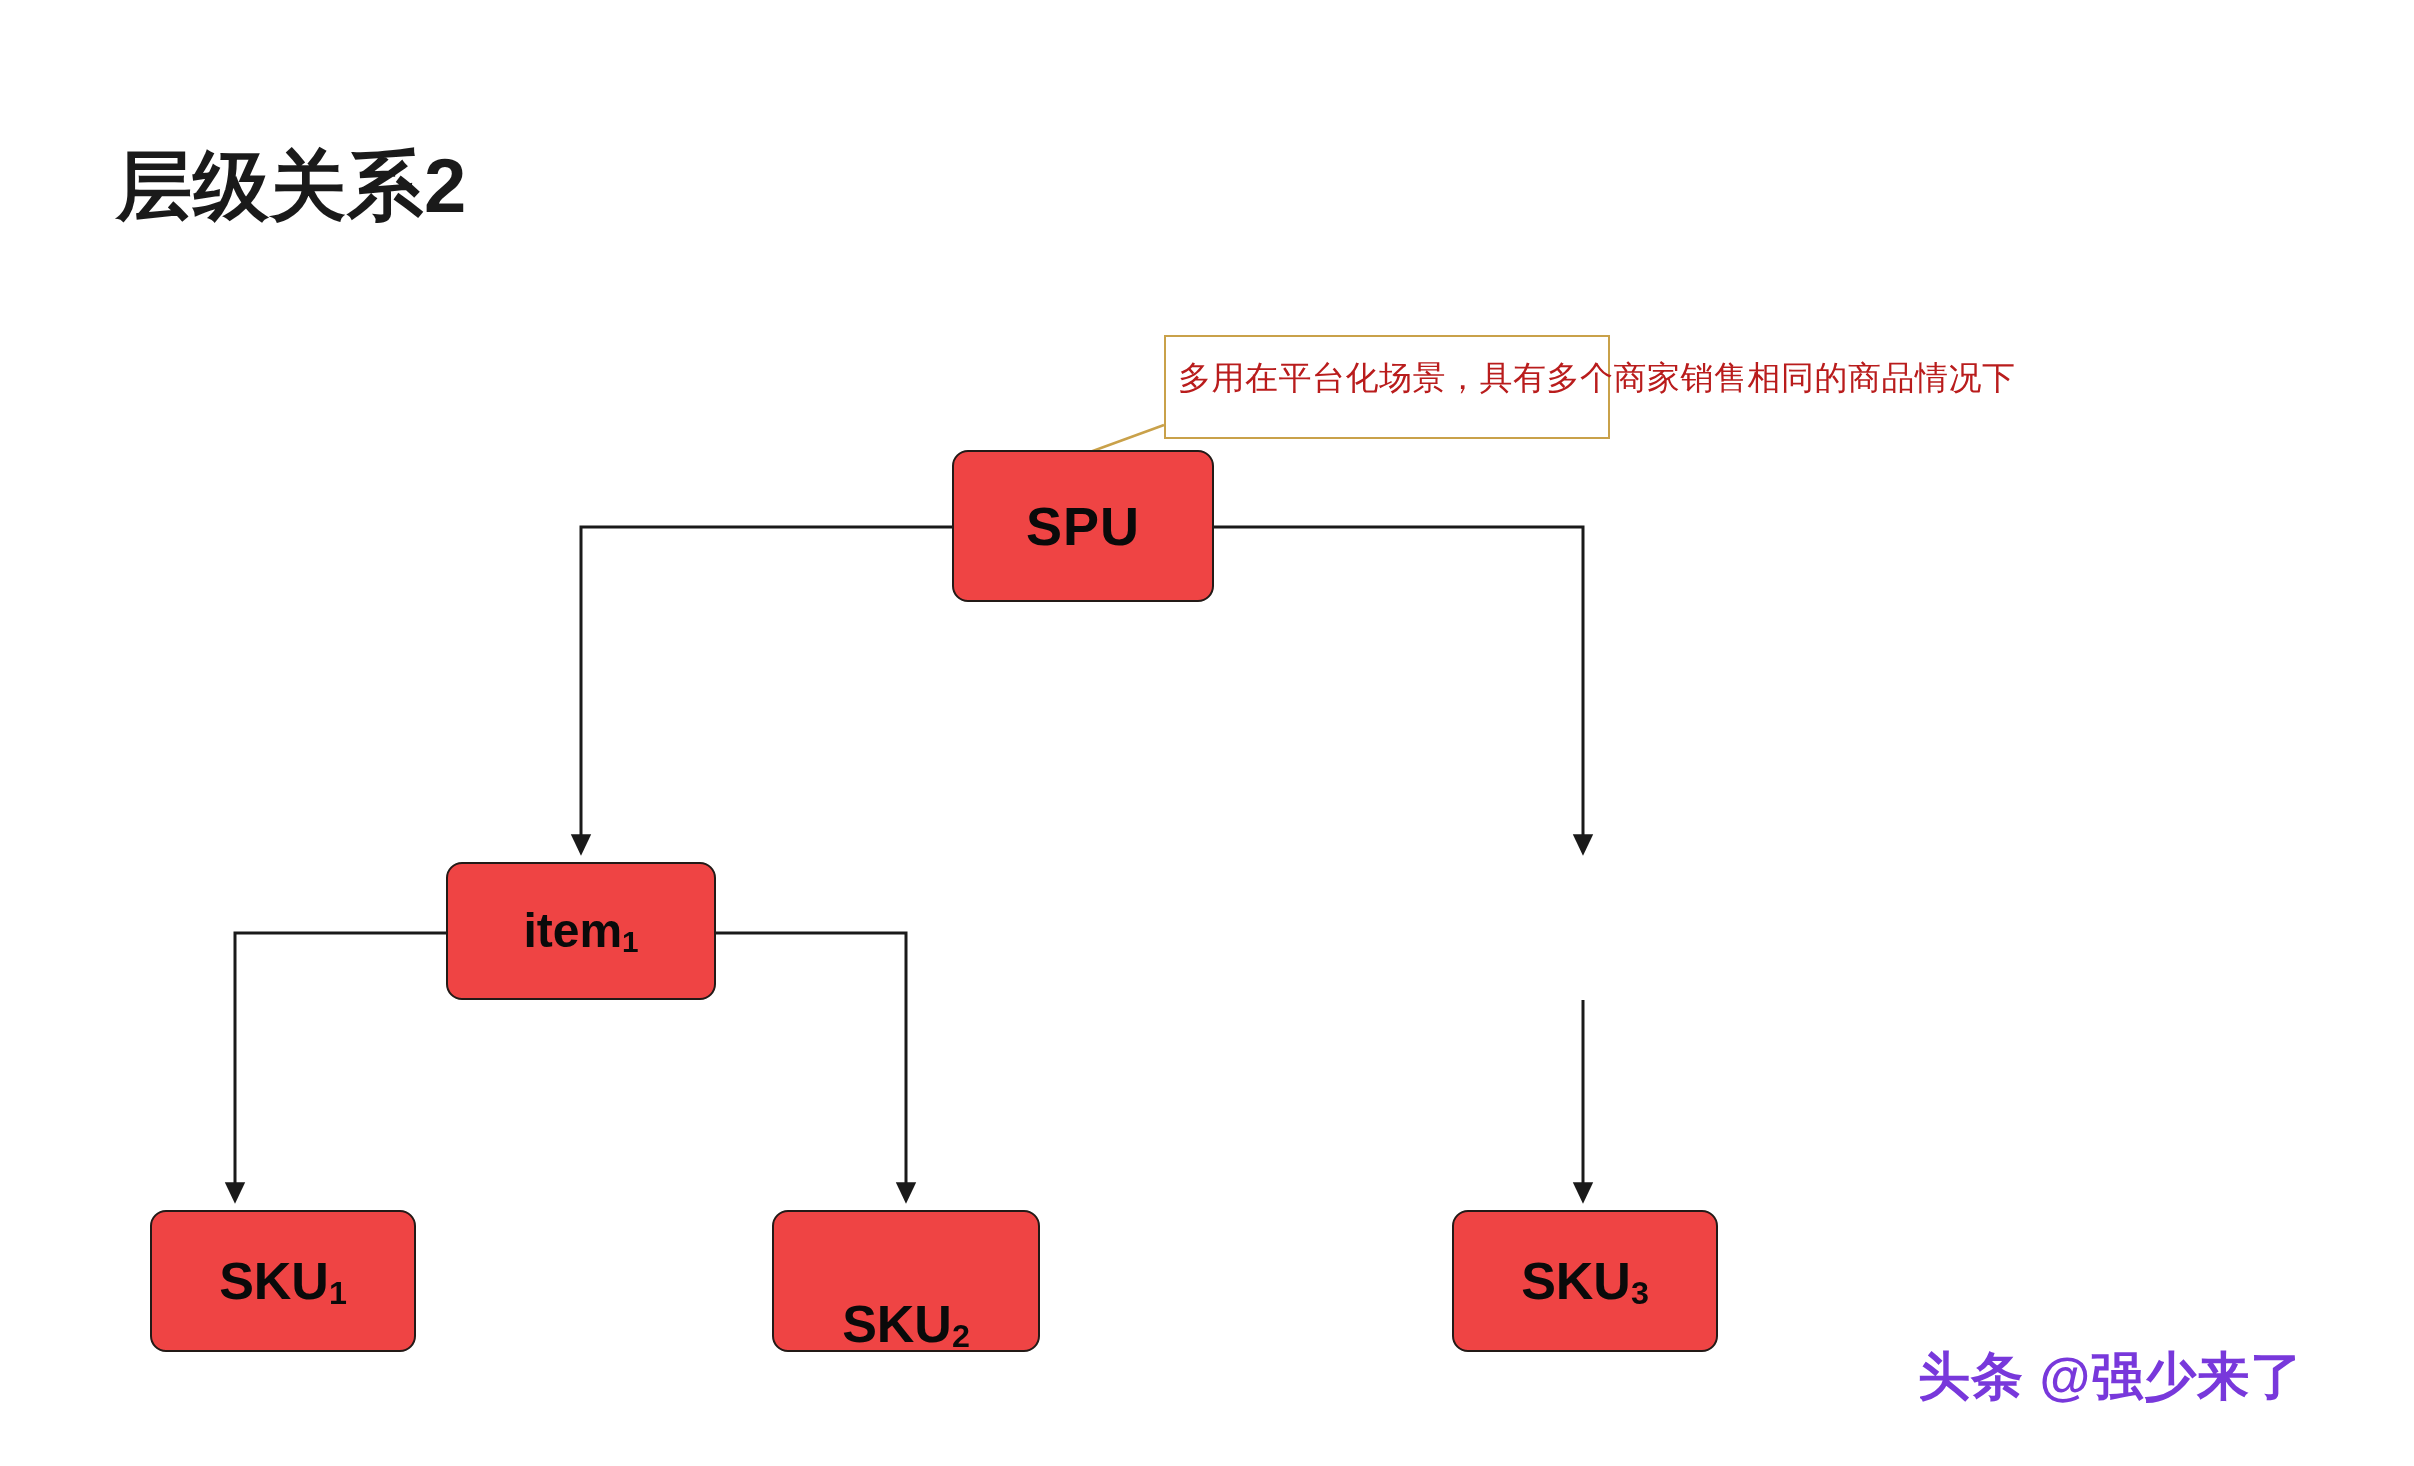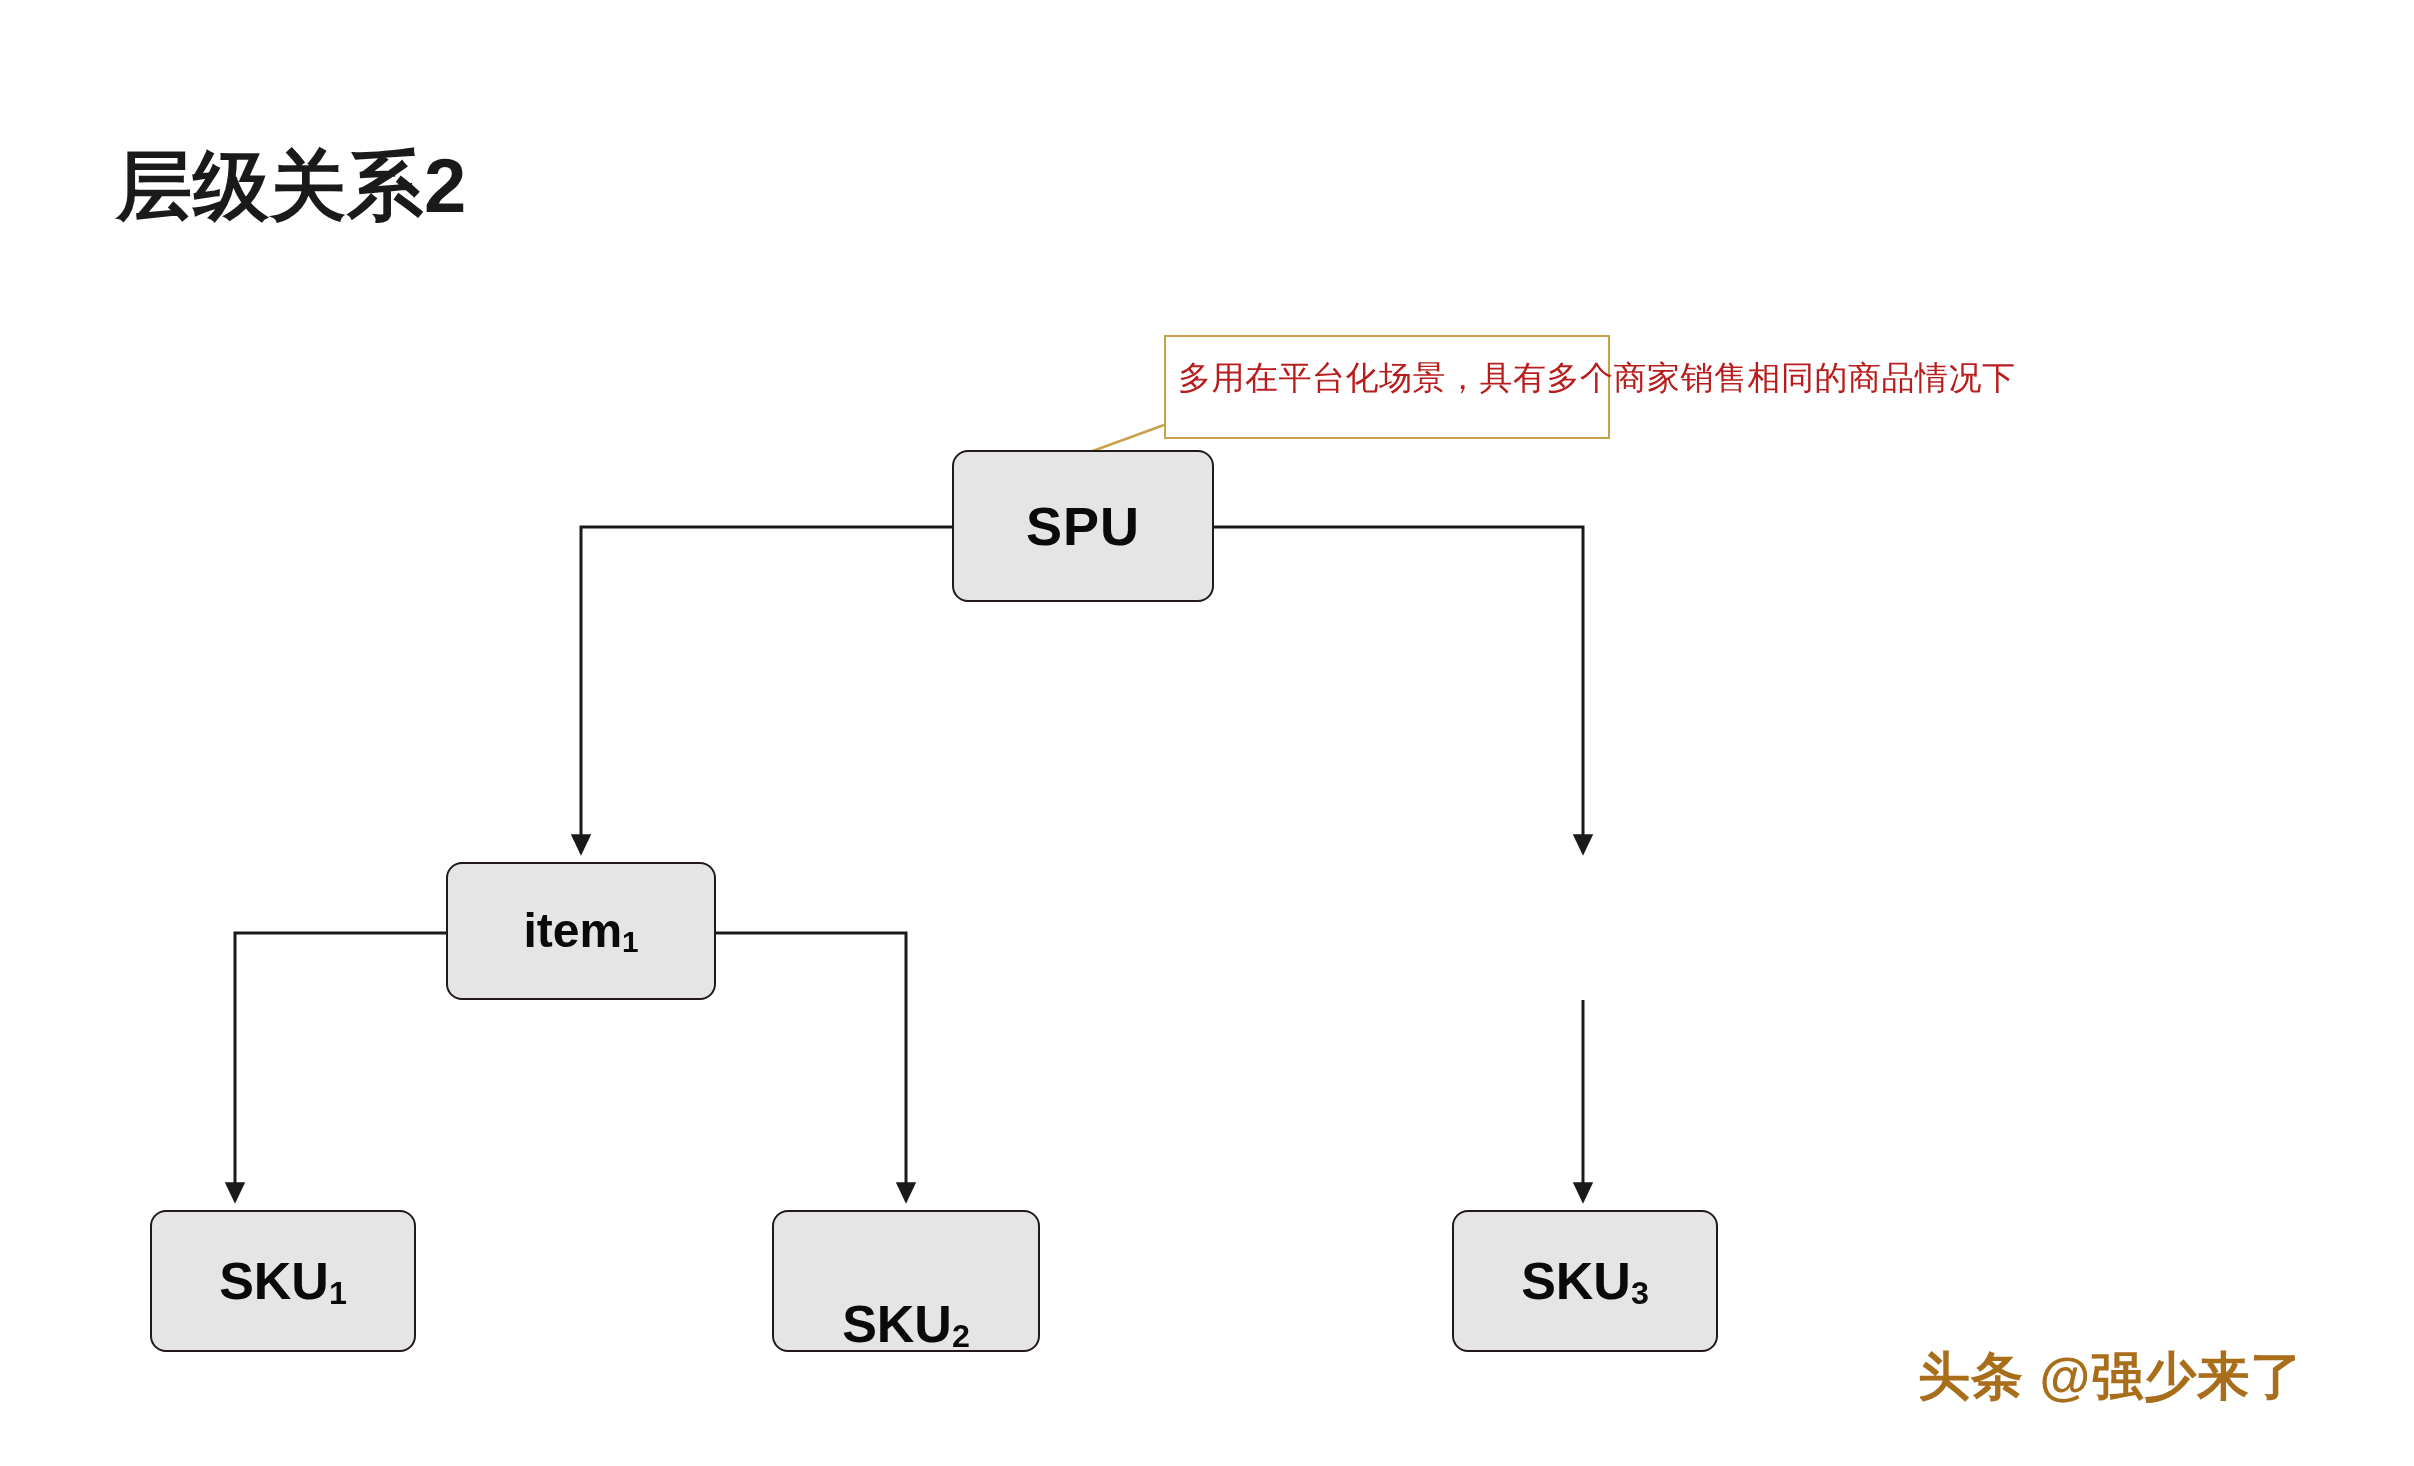--- a/index.html
+++ b/index.html
@@ -32,21 +32,21 @@
     position: absolute;
     left: 0;
     top: 0;
     width: 2414px;
     height: 1466px;
     pointer-events: none;
   }
   .node {
     position: absolute;
     box-sizing: border-box;
-    background: #e5e5e5;
+    background: #ef4444;
     border: 2.5px solid #231a17;
     border-radius: 16px;
     display: flex;
     align-items: center;
     justify-content: center;
     color: #0a0a0a;
     font-weight: 700;
     line-height: 1;
   }
   .node .lbl {
@@ -107,21 +107,21 @@
     white-space: nowrap;
     letter-spacing: 0.5px;
     line-height: 1.2;
   }
   #watermark {
     position: absolute;
     left: 1918px;
     top: 1342px;
     font-size: 52px;
     font-weight: 700;
-    color: #a16207;
+    color: #6d28d9;
     opacity: 0.92;
     white-space: nowrap;
     letter-spacing: 1px;
   }
 </style>
 </head>
 <body>
 
 <div id="slide">
 

